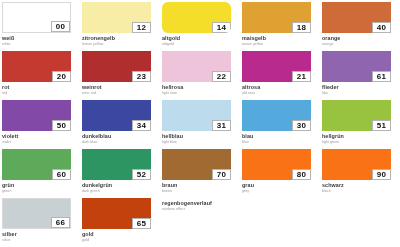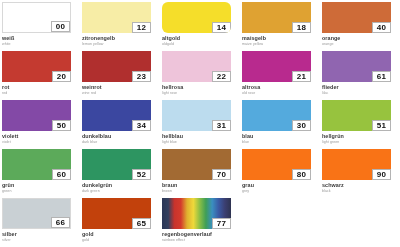--- a/index.html
+++ b/index.html
@@ -284,23 +284,19 @@
       <div class="cell">
         <div class="swatch" style="background: #c2410c;">
           <div class="badge">65</div>
         </div>
         <div class="labels">
           <span class="name-de">gold</span>
           <span class="name-en">gold</span>
         </div>
       </div>
       <div class="cell">
-        <div class="swatch">
-          <div class="rainbow" style="background: linear-gradient(to right, rgb(43, 54, 86), rgb(51, 64, 95), rgb(200, 51, 44), rgb(212, 58, 44), rgb(224, 176, 47), rgb(239, 217, 58), rgb(140, 191, 69), rgb(63, 158, 87), rgb(58, 143, 192), rgb(58, 91, 165), rgb(59, 63, 114), rgb(46, 51, 80));"></div>
-          <div class="badge">77</div>
-        </div>
         <div class="labels">
           <span class="name-de">regenbogenverlauf</span>
           <span class="name-en">rainbow effect</span>
         </div>
       </div>
     </div>
 </div>
 
 </body></html>

